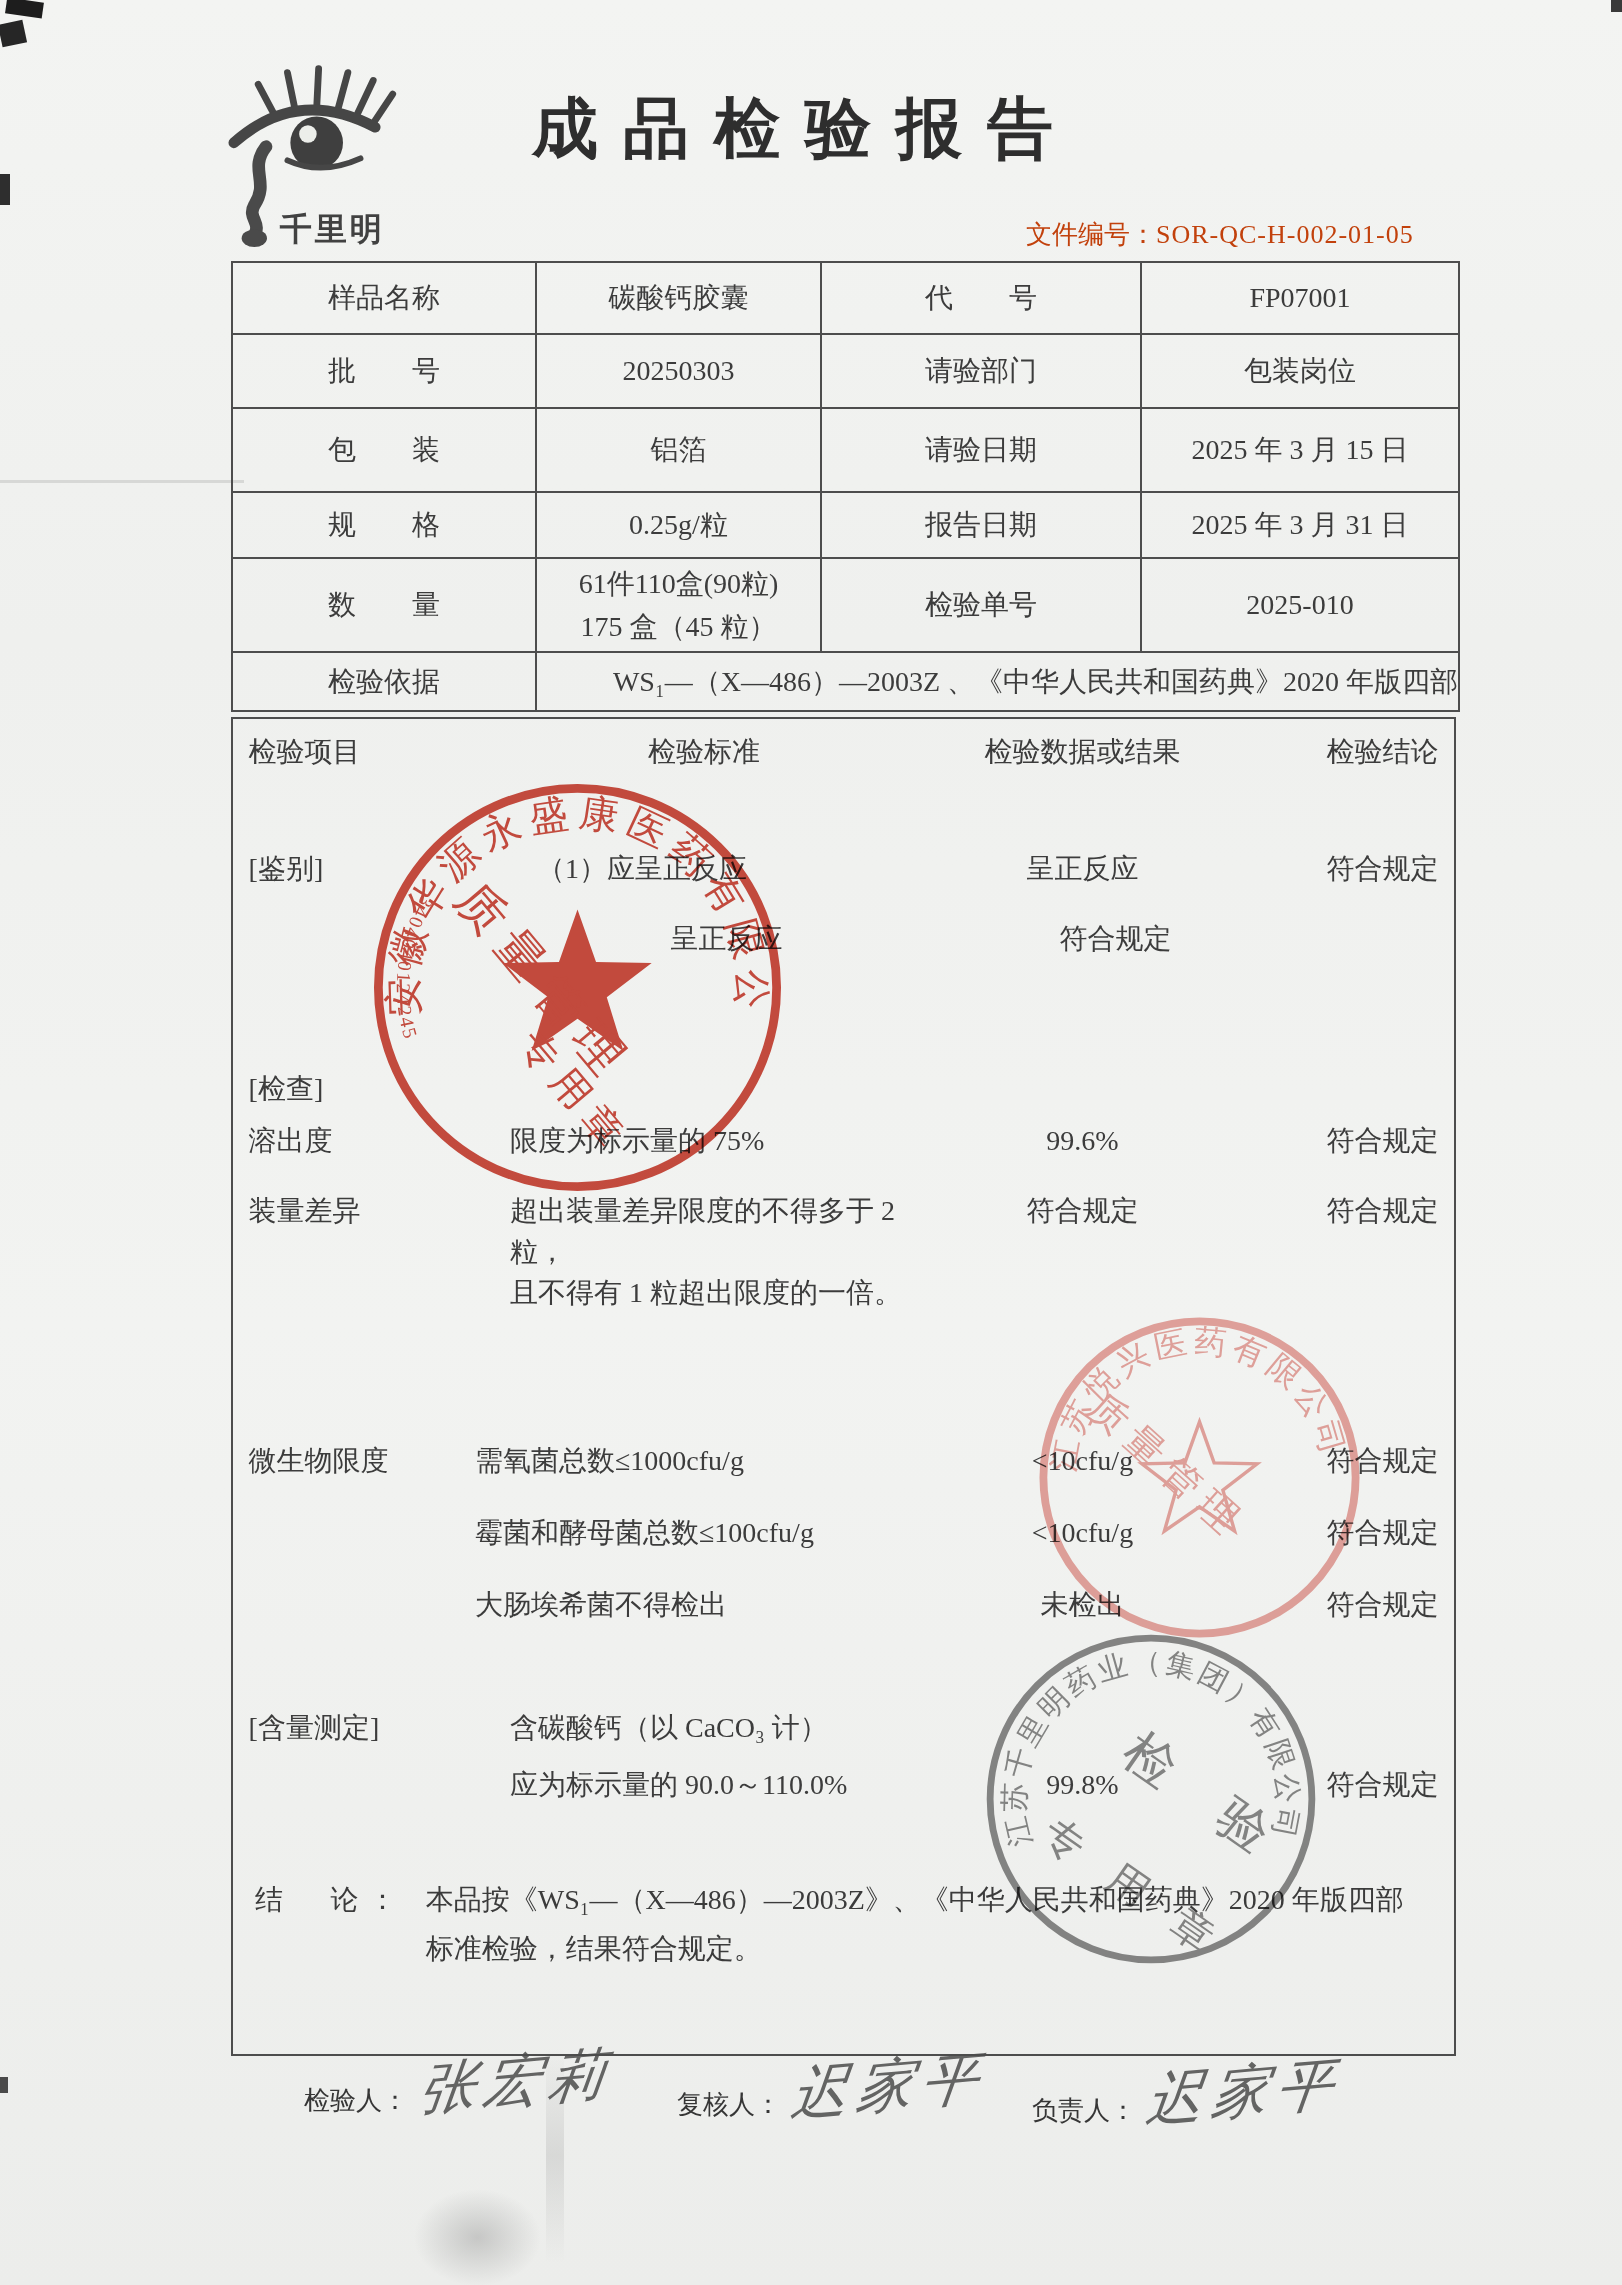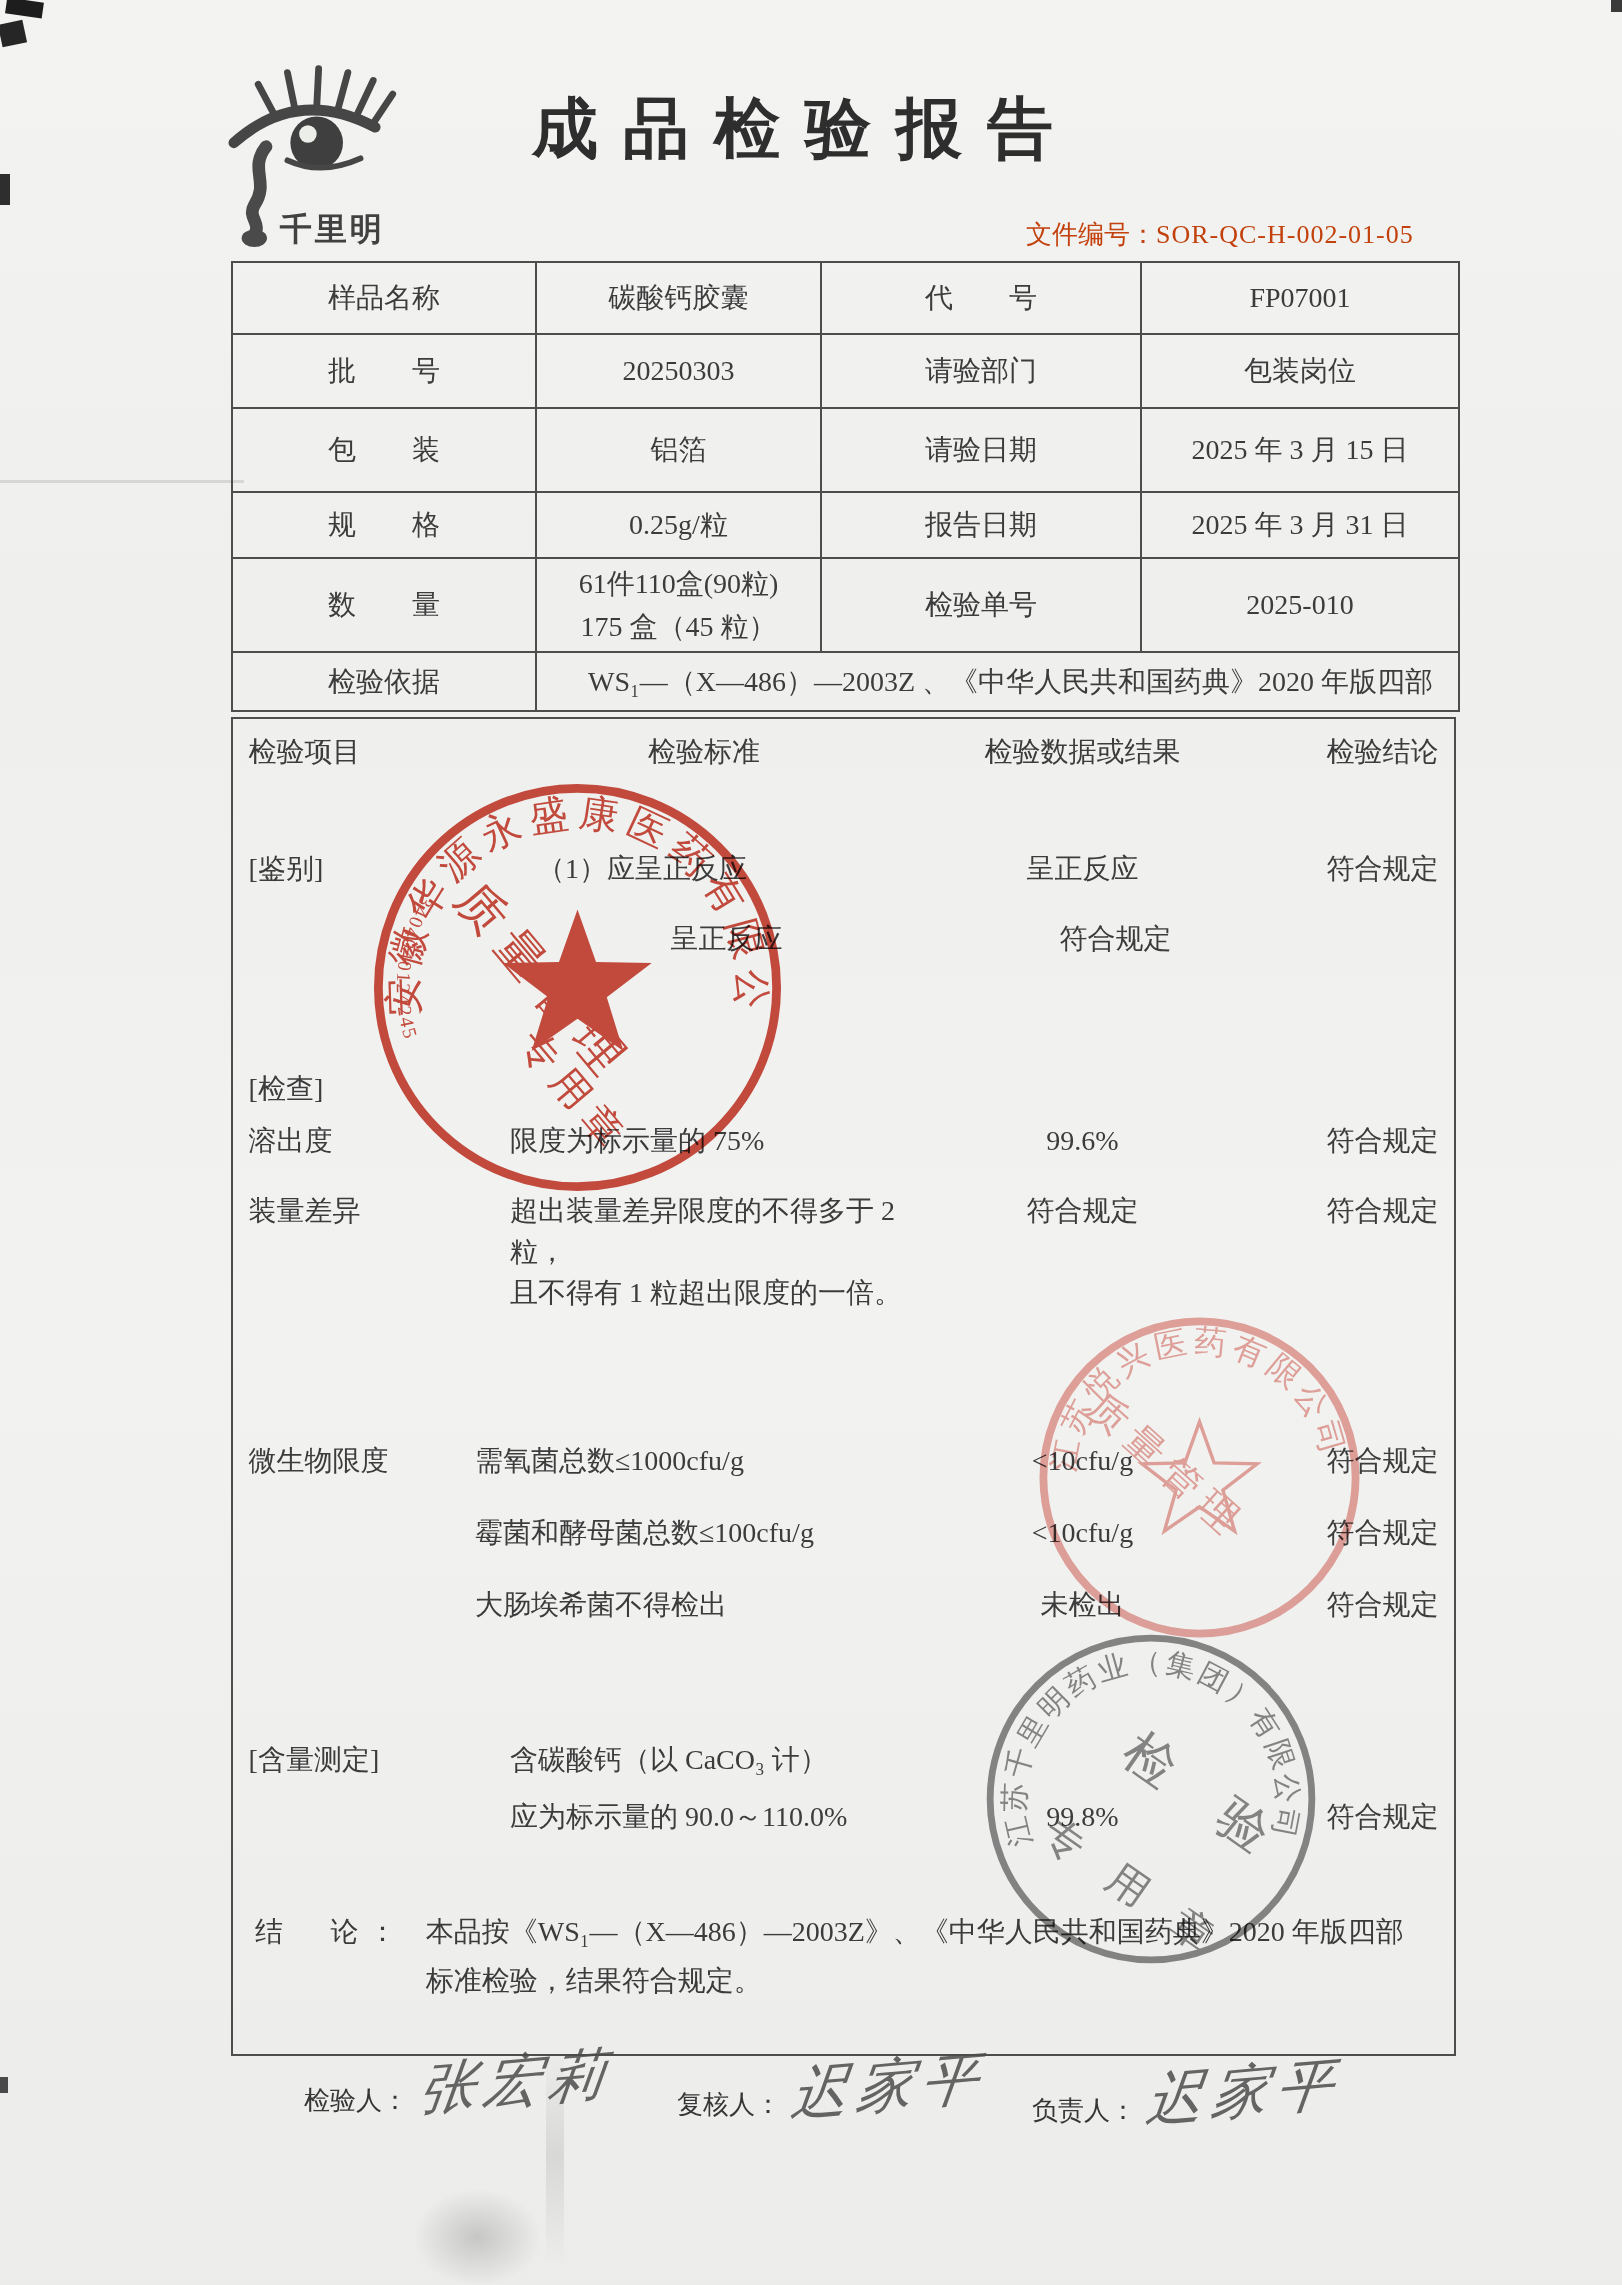--- a/index.html
+++ b/index.html
@@ -12,21 +12,21 @@
   .sheet{position:absolute;inset:0;}
   
   .logo{position:absolute;left:190px;top:57px;width:229px;height:195px;}
   .title{position:absolute;top:84px;left:532px;font-size:66px;font-weight:bold;
          letter-spacing:25px;color:#2e2e2e;white-space:nowrap;}
   .docno{position:absolute;top:217px;left:1026px;font-size:26px;color:#c2410c;white-space:nowrap;}
   .docno .v{letter-spacing:1px;}
   
   table.info{position:absolute;left:231px;top:261px;width:1227px;border-collapse:collapse;table-layout:fixed;}
   table.info td{border:2.9px solid #4d4d4d;text-align:center;font-size:28px;color:#3c3c3c;padding:0;}
-  table.info .basis-v{text-align:center;padding-left:26px;}
+  table.info .basis-v{text-align:right;padding-left:26px;}
   .pre{white-space:pre-line;line-height:1.55;}
   
   .resultsbox{position:absolute;left:231px;top:717px;width:1221px;height:1335px;border:2.9px solid #4d4d4d;}
   .rrow{display:grid;grid-template-columns:242px 458px 254px auto;font-size:28px;line-height:41px;color:#3c3c3c;}
   .rrow .item{padding-left:15.6px;}
   .rrow .std{white-space:pre-line;}
   .rrow .res{text-align:center;padding-left:45px;}
   .rrow .con{text-align:right;padding-right:15.6px;}
   .hdr .std,.hdr .res{text-align:center;}
   .p64 .std{padding-left:62px;}
@@ -190,21 +190,21 @@
       <div class="std">霉菌和酵母菌总数≤100cfu/g</div>
       <div class="res">&lt;10cfu/g</div>
       <div class="con">符合规定</div>
     </div>
     <div class="rrow" style="margin-top:31px">
       <div class="item"></div>
       <div class="std">大肠埃希菌不得检出</div>
       <div class="res">未检出</div>
       <div class="con">符合规定</div>
     </div>
-    <div class="rrow p36" style="margin-top:114px">
+    <div class="rrow p36" style="margin-top:82px">
       <div class="item">[含量测定]</div>
       <div class="std">含碳酸钙（以 CaCO₃ 计）</div>
       <div class="res"></div>
       <div class="con"></div>
     </div>
     <div class="rrow p36" style="margin-top:15.6px">
       <div class="item"></div>
       <div class="std">应为标示量的 90.0～110.0%</div>
       <div class="res">99.8%</div>
       <div class="con">符合规定</div>

